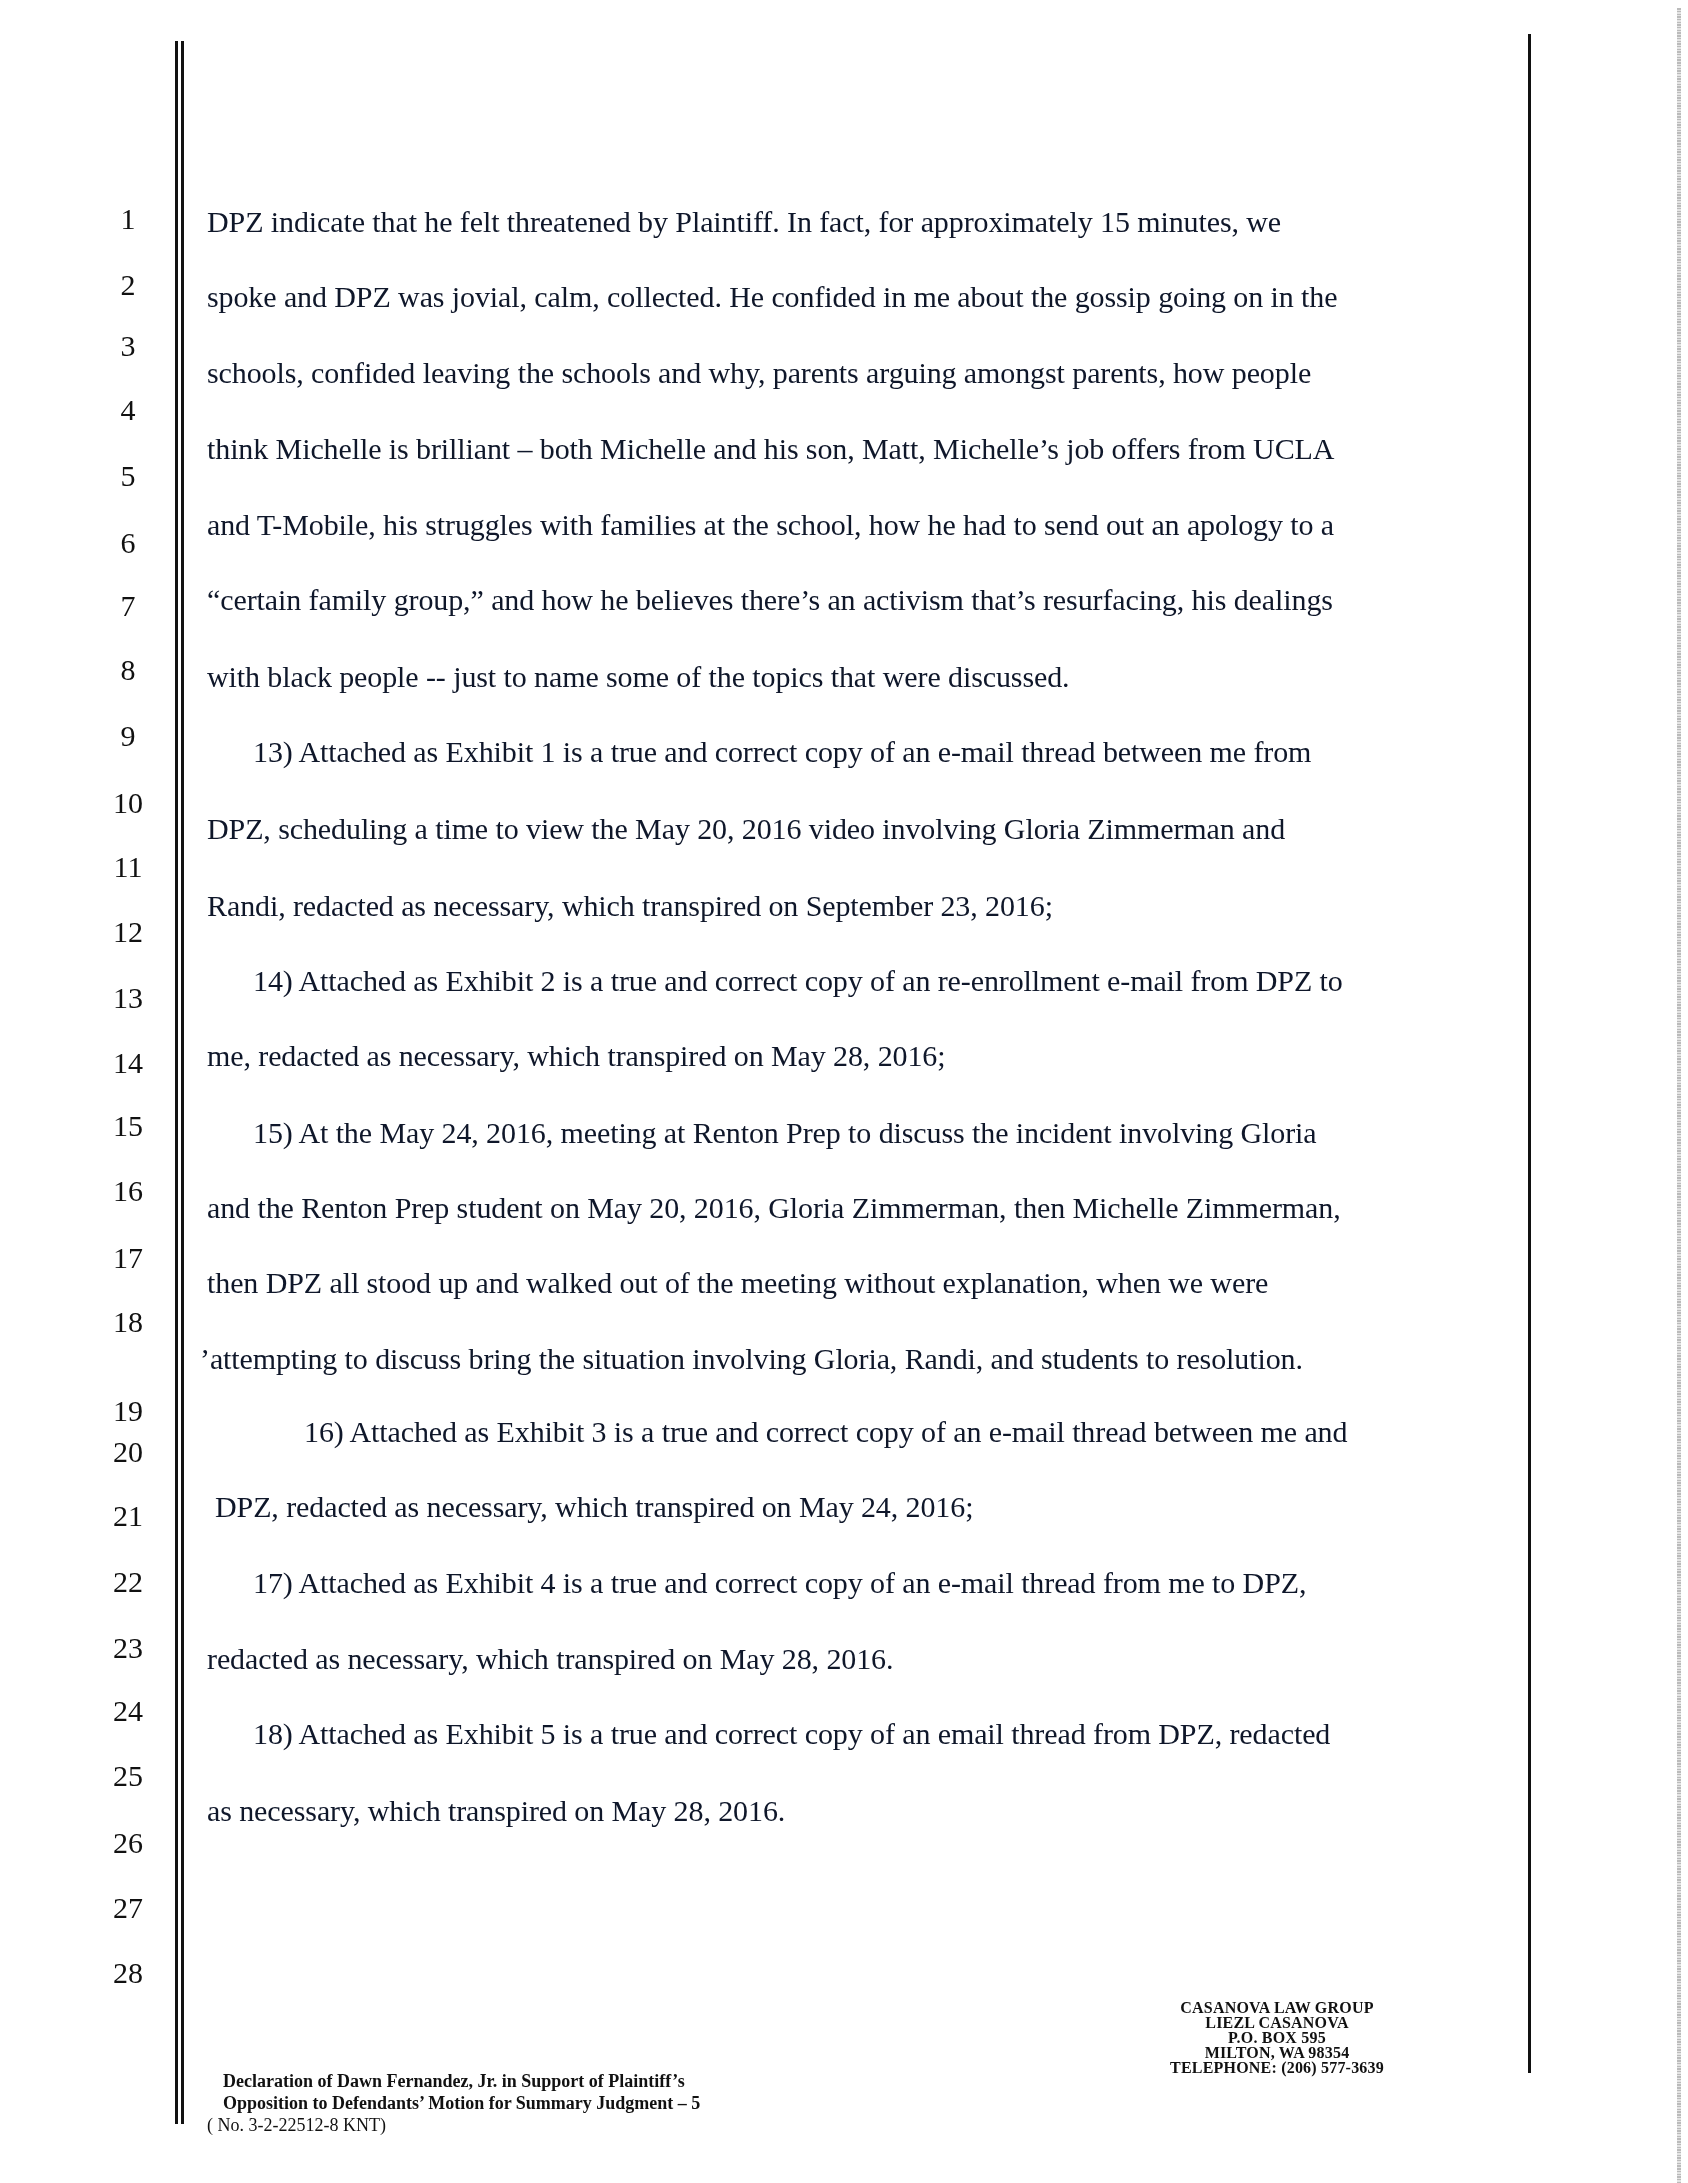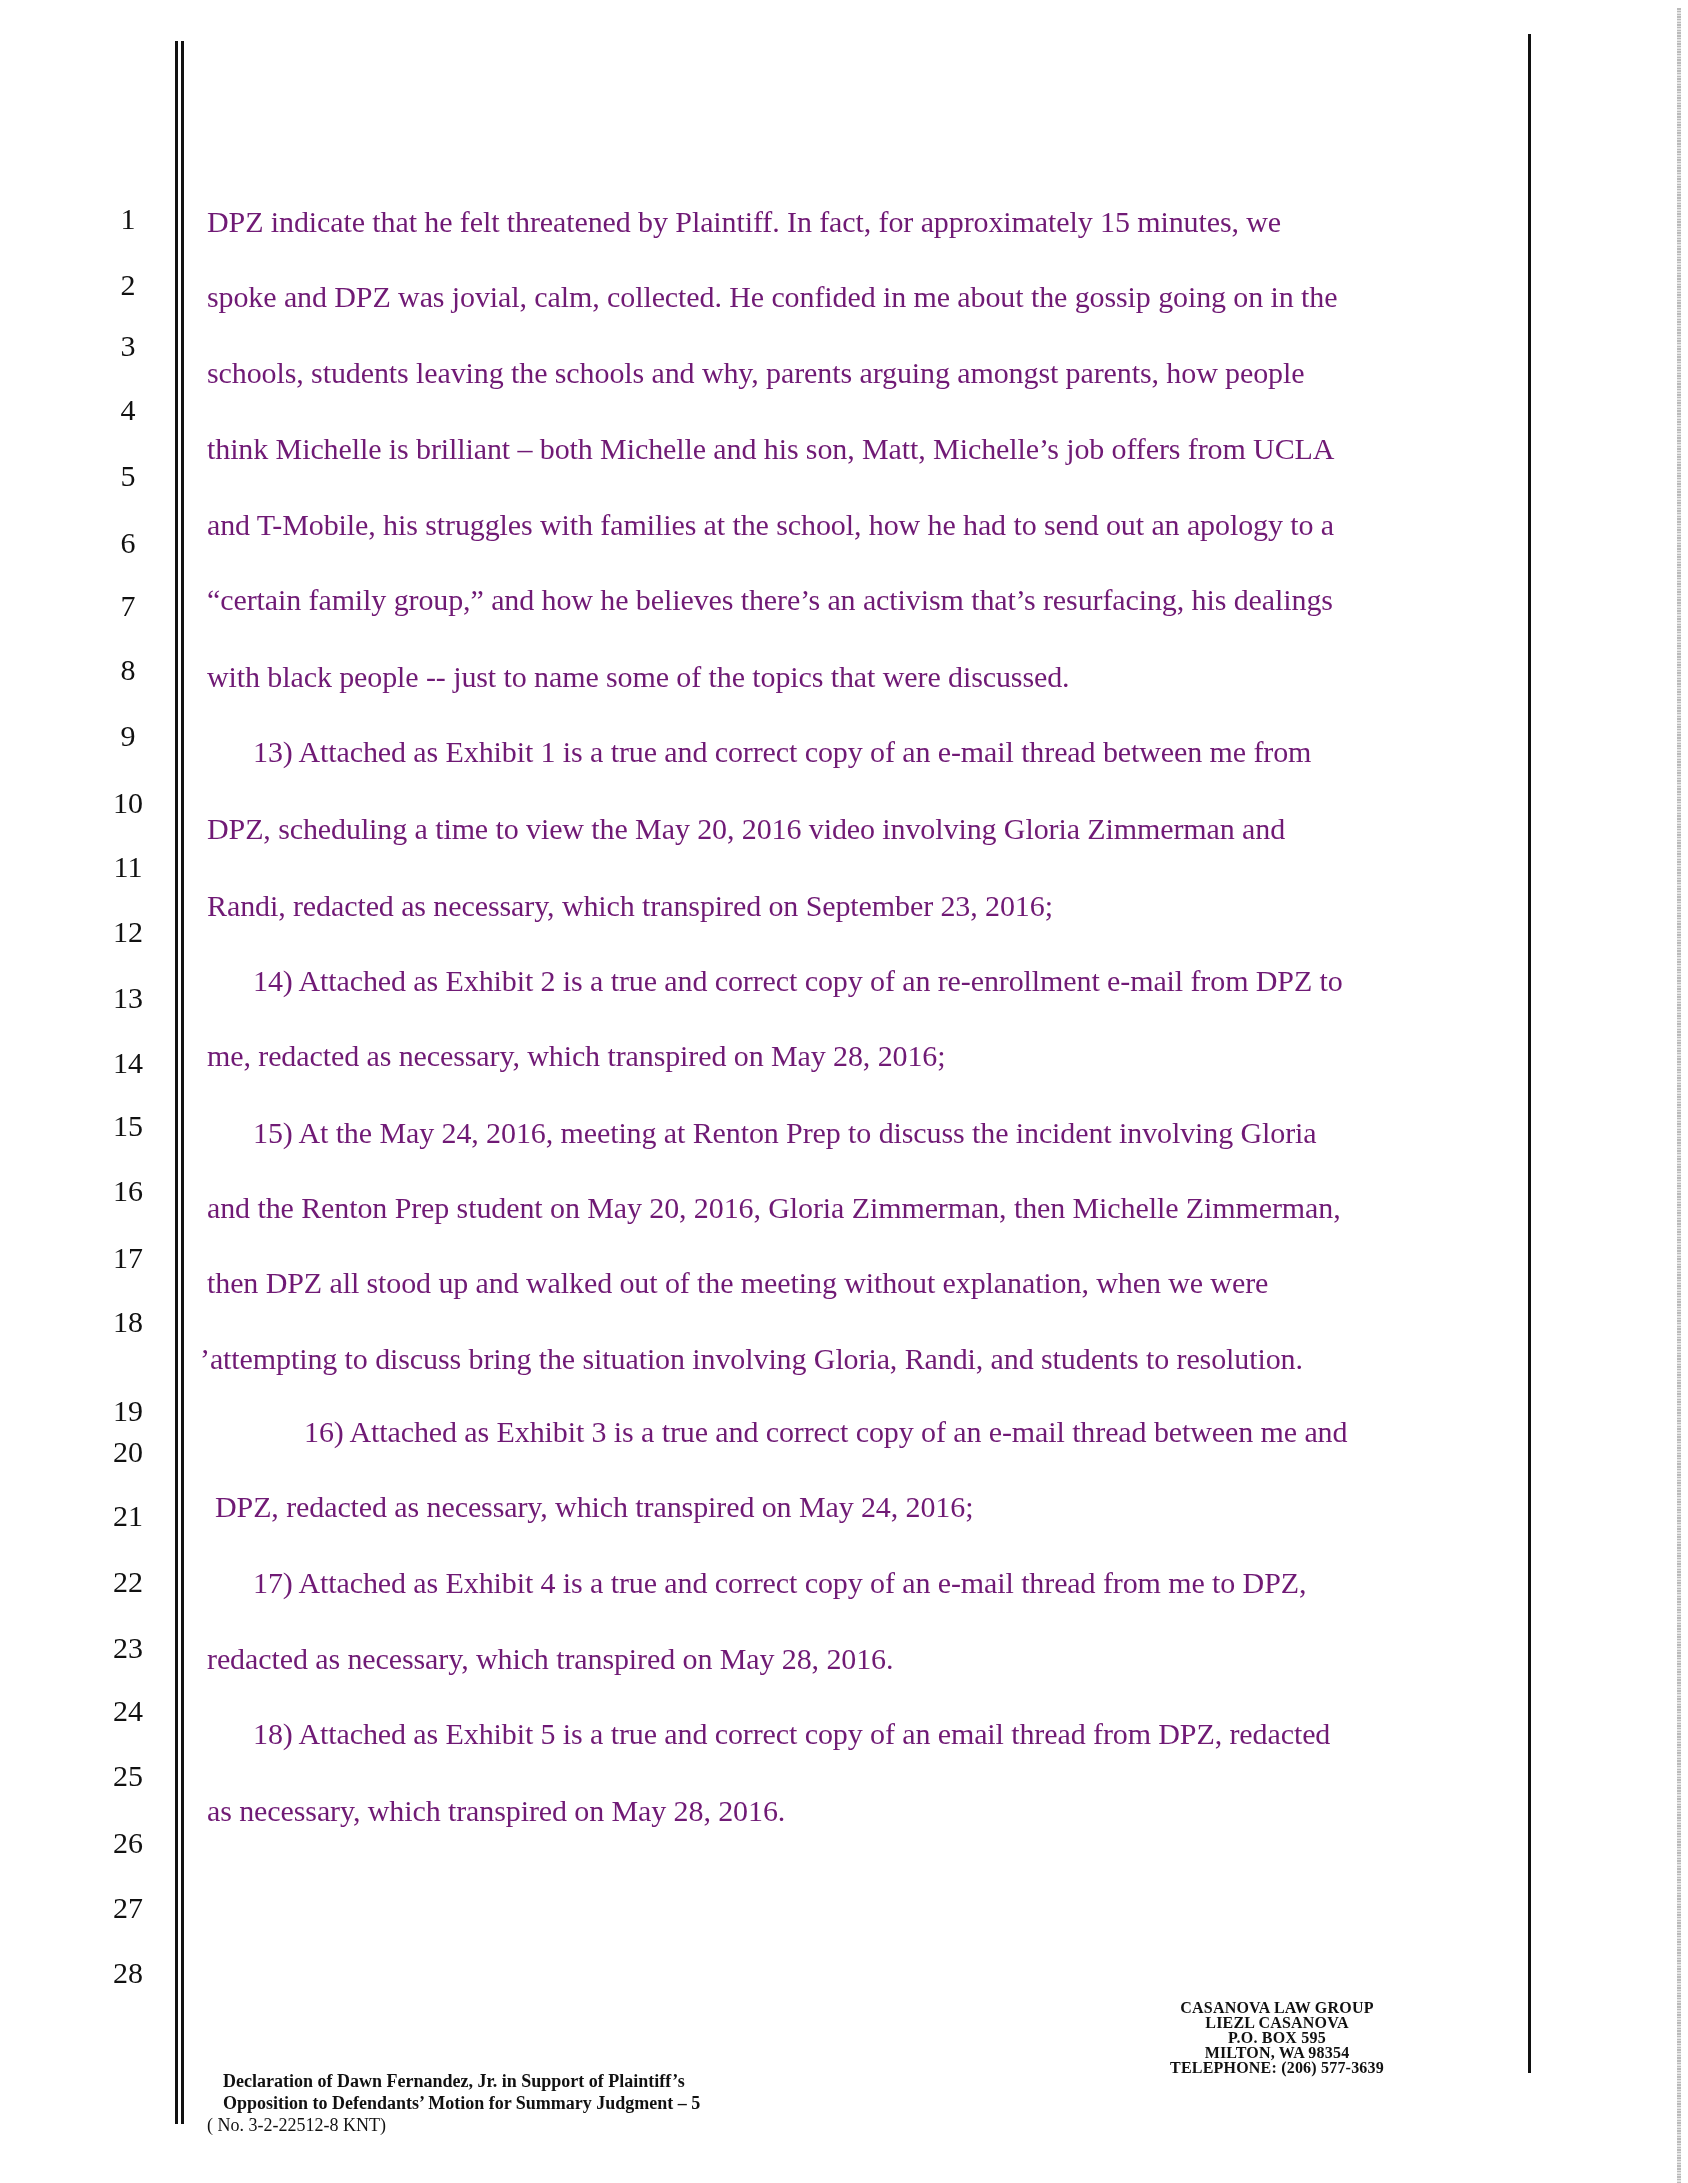--- a/index.html
+++ b/index.html
@@ -20,21 +20,21 @@
 
   
   .line-num {
     position: absolute; left: 101px; width: 54px; text-align: center;
     font-size: 30px; line-height: 1; color: #111;
   }
 
   
   .text-line {
     position: absolute; left: 207px; font-size: 30px; line-height: 1; white-space: nowrap;
-    color: #701a75; letter-spacing: -0.1px;
+    color: #0f172a; letter-spacing: -0.1px;
   }
 
   
   .footer-left { position: absolute; left: 207px; top: 2070px; font-size: 18px; line-height: 22px; }
   .footer-left .b { font-weight: bold; margin-left: 16px; }
   .footer-right {
     position: absolute; left: 1162px; top: 2000px; width: 230px; text-align: center;
     font-size: 16px; line-height: 15px; font-weight: bold; letter-spacing: 0.2px;
   }
 </style>
@@ -74,21 +74,21 @@
     <div class="line-num" style="top:1696px">24</div>
     <div class="line-num" style="top:1761px">25</div>
     <div class="line-num" style="top:1828px">26</div>
     <div class="line-num" style="top:1893px">27</div>
     <div class="line-num" style="top:1958px">28</div>
   </div>
 
   <div id="body-text">
     <div class="text-line" style="top:207px">DPZ indicate that he felt threatened by Plaintiff.  In fact, for approximately 15 minutes, we</div>
     <div class="text-line" style="top:282px">spoke and DPZ was jovial, calm, collected.  He confided in me about the gossip going on in the</div>
-    <div class="text-line" style="top:358px">schools, students leaving the schools and why, parents arguing amongst parents, how people</div>
+    <div class="text-line" style="top:358px">schools, confided leaving the schools and why, parents arguing amongst parents, how people</div>
     <div class="text-line" style="top:434px">think Michelle is brilliant – both Michelle and his son, Matt, Michelle’s job offers from UCLA</div>
     <div class="text-line" style="top:510px">and T-Mobile, his struggles with families at the school, how he had to send out an apology to a</div>
     <div class="text-line" style="top:585px">“certain family group,” and how he believes there’s an activism that’s resurfacing, his dealings</div>
     <div class="text-line" style="top:662px">with black people -- just to name some of the topics that were discussed.</div>
     <div class="text-line" style="top:737px;left:253px">13) Attached as Exhibit 1 is a true and correct copy of an e-mail thread between me from</div>
     <div class="text-line" style="top:814px">DPZ, scheduling a time to view the May 20, 2016 video involving Gloria Zimmerman and</div>
     <div class="text-line" style="top:891px">Randi, redacted as necessary, which transpired on September 23, 2016;</div>
     <div class="text-line" style="top:966px;left:253px">14) Attached as Exhibit 2 is a true and correct copy of an re-enrollment e-mail from DPZ to</div>
     <div class="text-line" style="top:1041px">me, redacted as necessary, which transpired on May 28, 2016;</div>
     <div class="text-line" style="top:1118px;left:253px">15) At the May 24, 2016, meeting at Renton Prep to discuss the incident involving Gloria</div>

